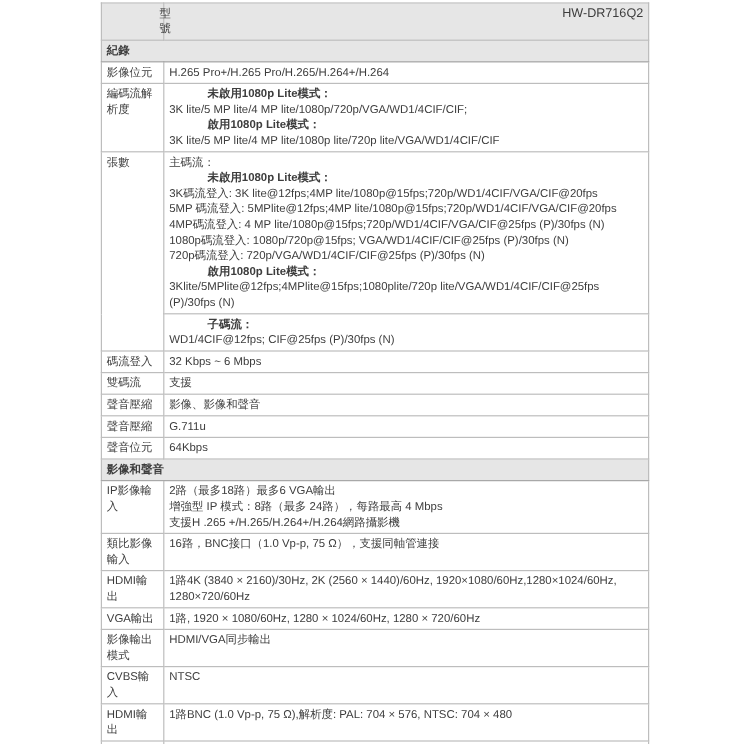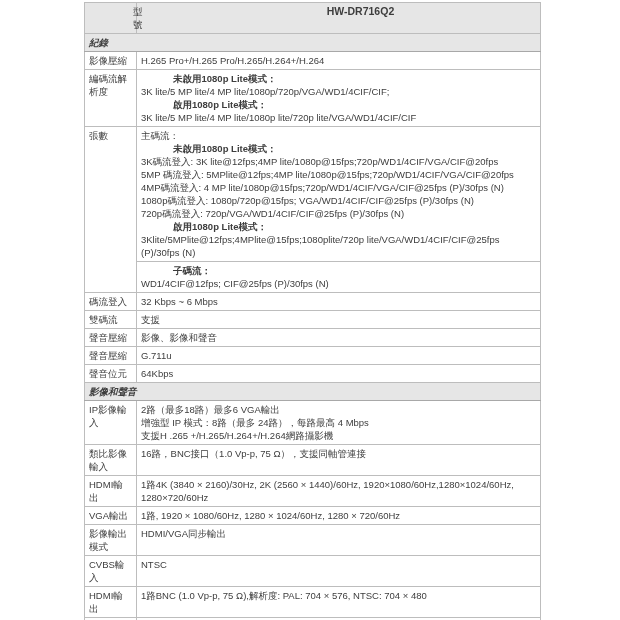--- a/index.html
+++ b/index.html
@@ -32,29 +32,28 @@
     font-size: 9.5px;
     line-height: 13px;
     word-wrap: break-word;
   }
   td.label { background: #ffffff; }
   tr.model-row td {
     background: #e6e6e6;
     padding-left: 48px;
   }
   td.model-value {
-    text-align: center;
-    font-weight: bold;
+    text-align: right;
+    font-weight: normal;
     font-size: 10.5px;
   }
   td.section {
     background: #e6e6e6;
     font-weight: bold;
     border-bottom-color: #a8a8a8;
-    font-style: italic;
   }
   .line { white-space: normal; }
   .bold { font-weight: bold; margin-left: 32px; }
 </style>
 </head>
 <body>
 
 <div class="spec-sheet">
   <table class="spec-table">
     <colgroup>
@@ -63,21 +62,21 @@
     </colgroup>
     <tbody id="spec-body">
       <tr class="model-row">
         <td class="label">型號</td>
         <td class="model-value">HW-DR716Q2</td>
       </tr>
     <tr>
           <td class="section" colspan="2">紀錄</td>
         </tr>
         <tr>
-          <td class="label">影像壓縮</td>
+          <td class="label">影像位元</td>
           <td>
             <div class="line">H.265 Pro+/H.265 Pro/H.265/H.264+/H.264</div>
           </td>
         </tr>
         <tr>
           <td class="label">編碼流解析度</td>
           <td>
             <div class="line bold">未啟用1080p Lite模式：</div>
             <div class="line">3K lite/5 MP lite/4 MP lite/1080p/720p/VGA/WD1/4CIF/CIF;</div>
             <div class="line bold">啟用1080p Lite模式：</div>

